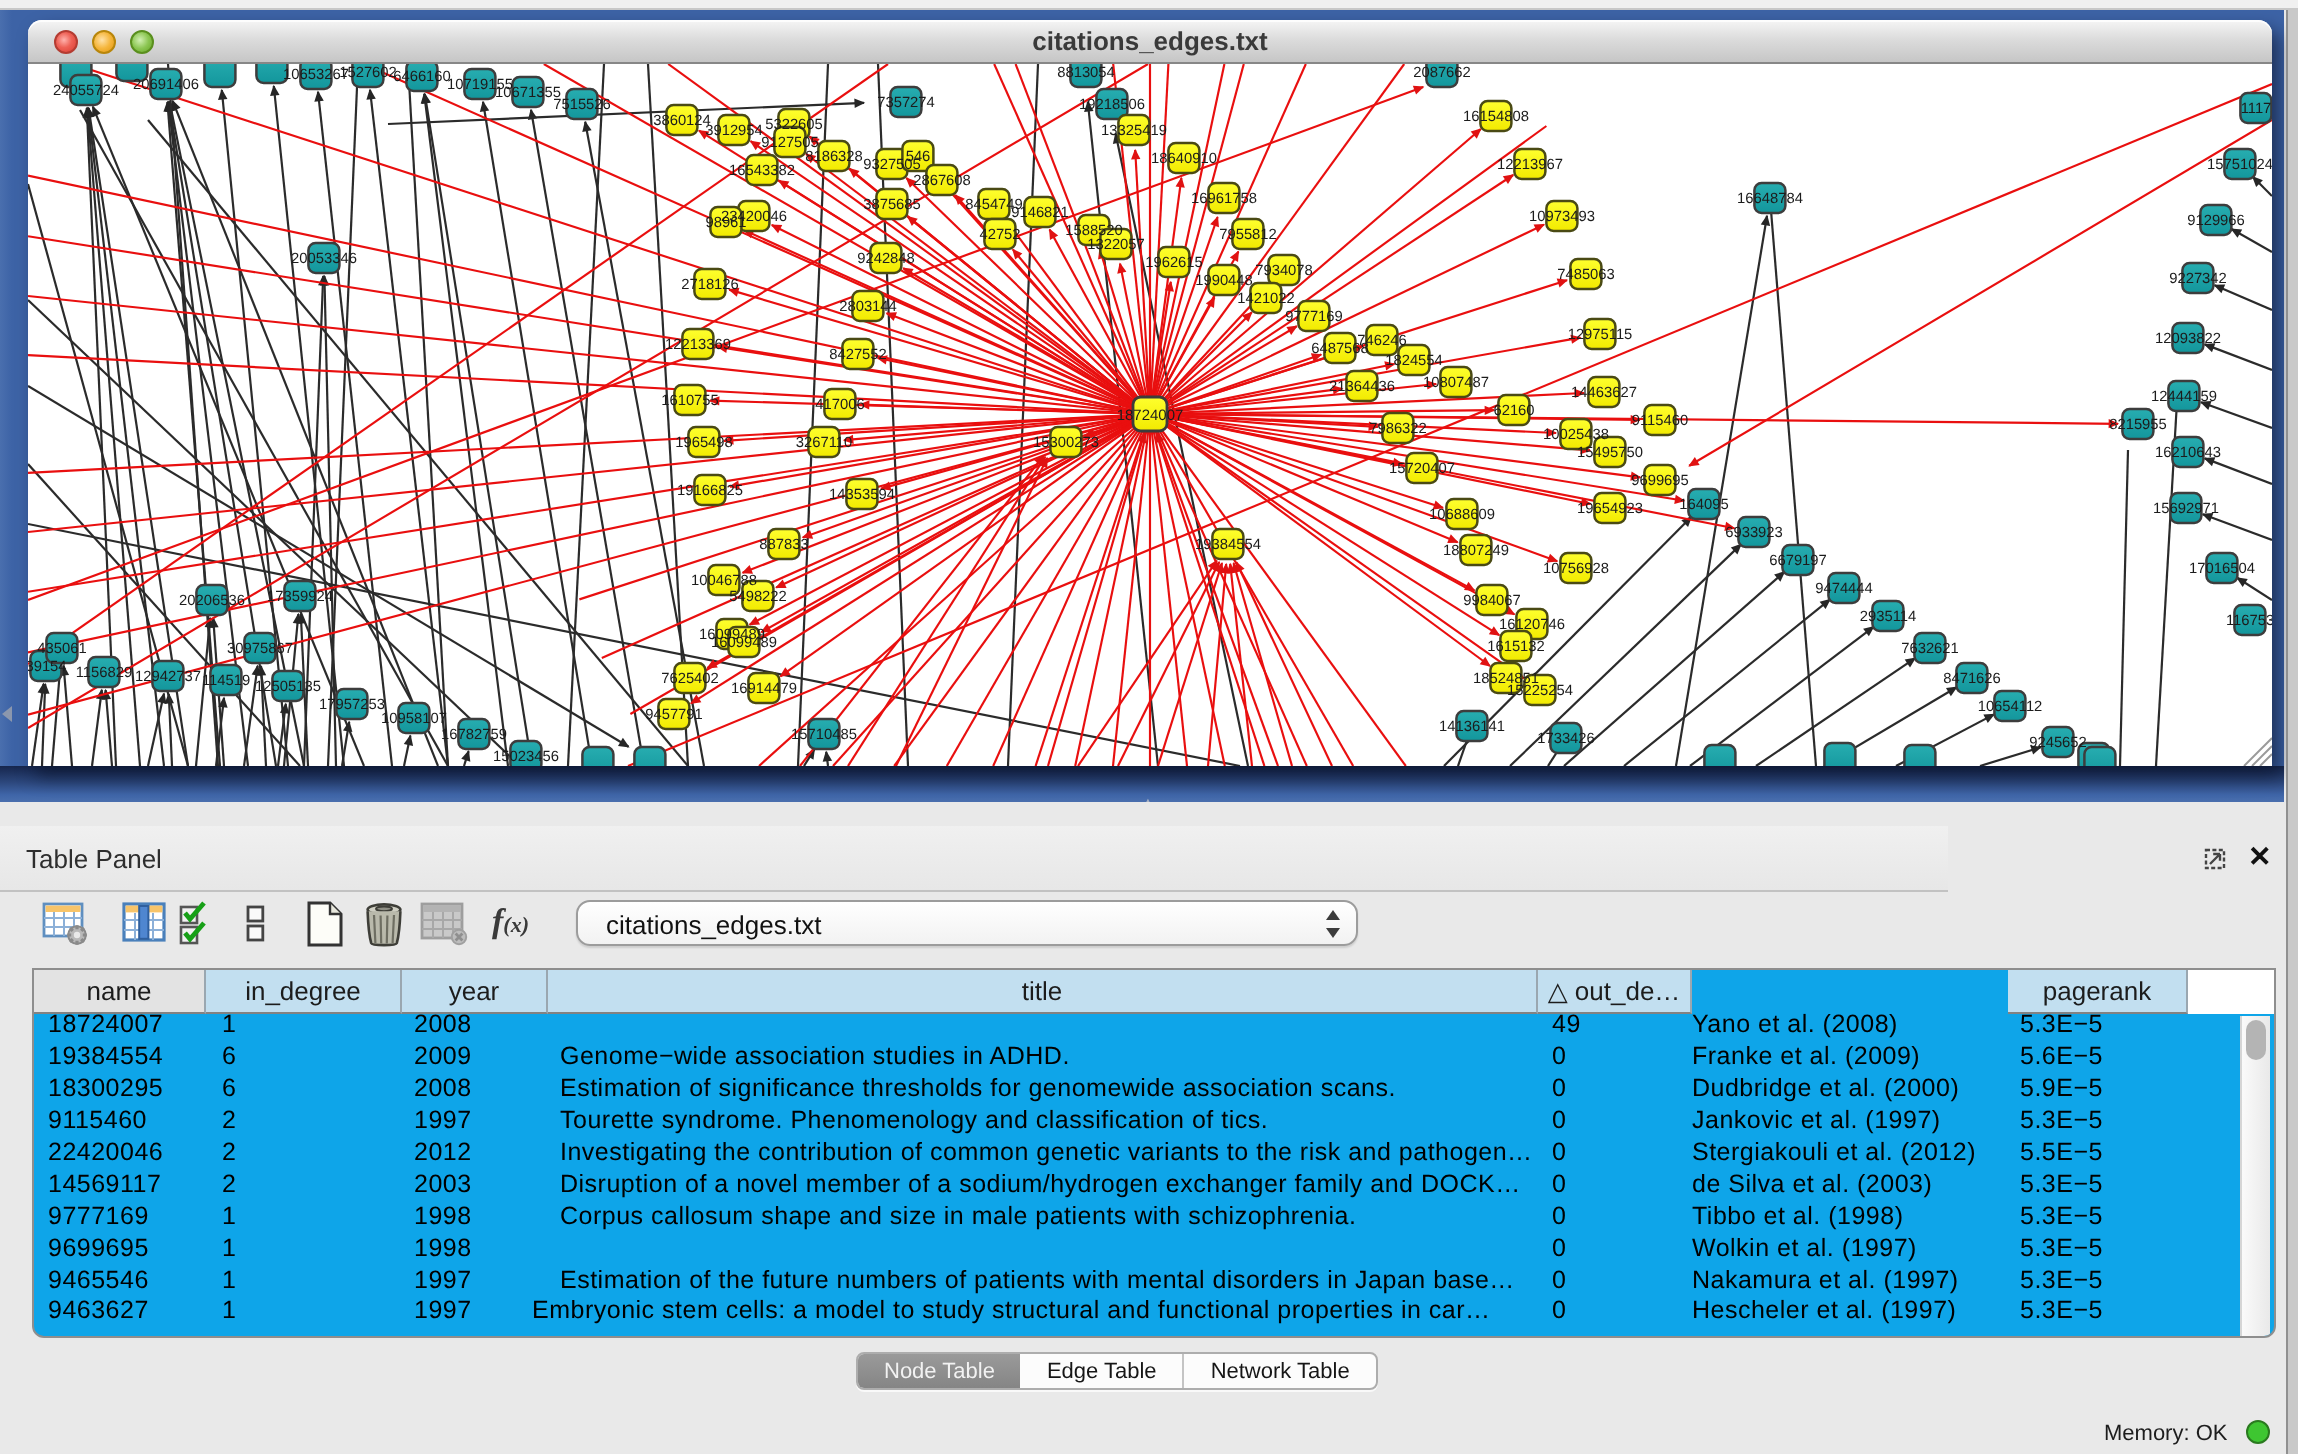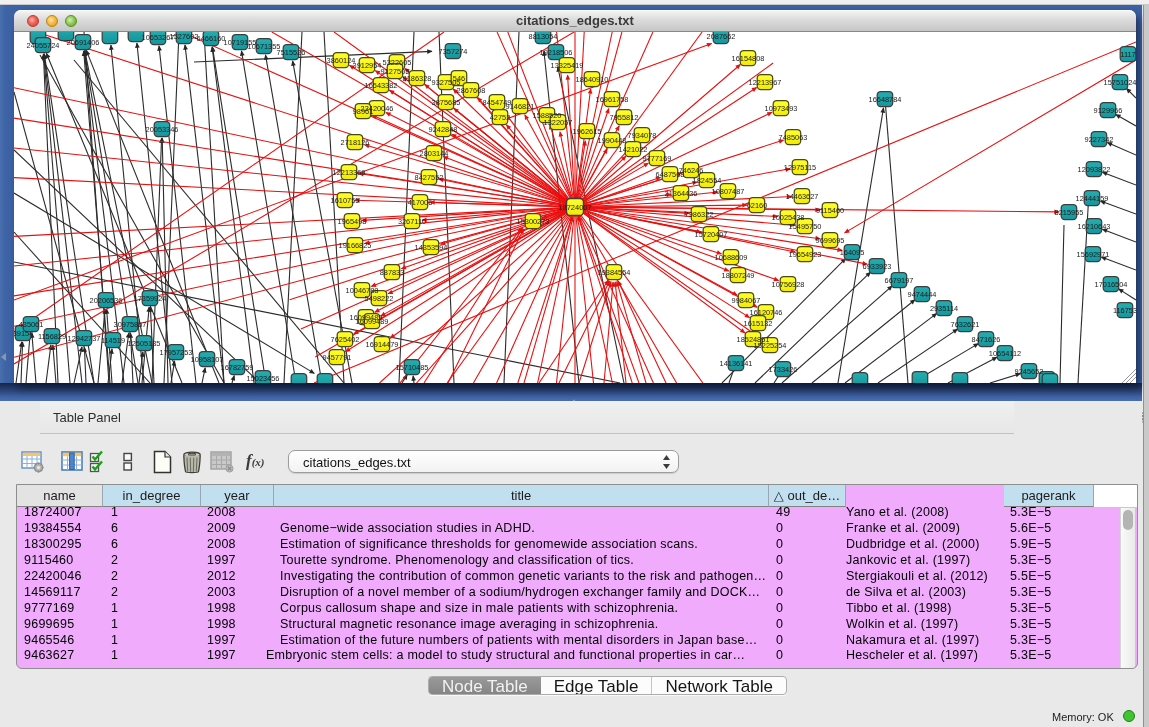--- a/index.html
+++ b/index.html
@@ -12,37 +12,37 @@
 #titlebar .t { position:absolute; left:0; right:0; top:3px; text-align:center; font-size:13px; font-weight:bold; color:#3a3a3a; }
 .light { position:absolute; top:5px; width:12px; height:12px; border-radius:50%; }
 #lr { left:13px; background:radial-gradient(circle at 4px 4px,#ffb2ac,#ee6156 45%,#d93b30); border:1px solid #b43c32;}
 #lo { left:32px; background:radial-gradient(circle at 4px 4px,#ffe2a8,#f5b63c 50%,#e1960f); border:1px solid #b8860b;}
 #lg { left:51px; background:radial-gradient(circle at 4px 4px,#d2f0b2,#8cc653 50%,#62a421); border:1px solid #5a8f1e;}
 #canvas { position:absolute; left:0; top:22px; width:1122px; height:351px; background:#fff; overflow:hidden; }
 #lcaret { position:absolute; left:1px; top:348px; width:0; height:0; border-top:4px solid transparent; border-bottom:4px solid transparent; border-right:5px solid #8b97ad; }
 #bcaret { position:absolute; left:570px; top:392px; color:#aab3c4; font-size:8px; }
 #rightstrip { position:absolute; right:0; top:0; width:6px; height:727px; background:#c9c9c9; border-left:1px solid #909090; z-index:20; }
 #tpanel { position:absolute; left:0; top:401px; width:1142px; height:326px; background:#e9e9e9; }
-#tptitle { position:absolute; left:0; top:0; width:974px; height:33px; background:linear-gradient(#f0f0f0,#e7e7e7); border-bottom:1px solid #c2c2c2;margin-left:40px; }
+#tptitle { position:absolute; left:0; top:12px; width:974px; height:33px; background:linear-gradient(#f0f0f0,#e7e7e7); border-bottom:1px solid #c2c2c2; }
 #tptitle .txt { position:absolute; left:13px; top:9px; font-size:13px; color:#2e2e2e; }
 #dockic { position:absolute; left:1102px; top:11px; width:11px; height:11px; }
 #closeic { position:absolute; left:1124px; top:7px; font-size:14px; font-weight:bold; color:#111; }
 .ti { position:absolute; top:450px; }
 #dropdown { position:absolute; left:288px; top:450px; width:391px; height:23px; background:linear-gradient(#ffffff,#f2f2f2); border:1px solid #9c9c9c; border-radius:7px; box-shadow:0 1px 1px rgba(0,0,0,.12); }
 #dropdown .dtext { position:absolute; left:14px; top:4px; font-size:13px; color:#111; }
 #dropdown .darr { position:absolute; right:7px; top:3px; }
-#tablebox { position:absolute; left:16px; top:484px; width:1122px; height:185px; background:#f0abfc; border:1px solid #8e8e8e; border-radius:0 0 6px 6px; overflow:hidden; }
+#tablebox { position:absolute; left:16px; top:484px; width:1122px; height:185px; background:#0ea5e9; border:1px solid #8e8e8e; border-radius:0 0 6px 6px; overflow:hidden; }
 .hcell { position:absolute; top:0; height:22px; background:#c2dff0; border-right:1px solid #9aa7b0; border-bottom:1px solid #828282; font-size:13px; color:#1c1c1c; text-align:center; line-height:21px; }
 .row { position:absolute; left:0; width:1122px; height:16px; font-size:12.5px; letter-spacing:0.25px; color:#000; }
 .row span { position:absolute; top:0; white-space:nowrap; }
 .row .ctr { text-align:left; }
 #vscroll { position:absolute; left:1103px; top:23px; width:15px; height:160px; background:linear-gradient(90deg,#fafafa,#e9e9e9); border-left:1px solid #d5d5d5; }
 #vthumb { position:absolute; left:2px; top:2px; width:10px; height:20px; background:#b4b4b4; border-radius:5px; }
 #tabs { position:absolute; left:428px; top:676px; height:19px; display:flex; border:1px solid #adadad; border-radius:4px; overflow:hidden; background:#fcfcfc; box-shadow:0 1px 0 rgba(255,255,255,.7); }
-#tabs div { font-size:17px; padding:1px 13px 0 13px; line-height:17px; color:#161616; }
+#tabs div { font-size:11px; padding:1px 13px 0 13px; line-height:17px; color:#161616; }
 #tabs .sel { background:linear-gradient(#9a9a9a,#858585); color:#f2f2f2; }
 #tabs .sep { width:1px; padding:0; background:#c4c4c4; }
 #memory { position:absolute; left:1052px; top:711px; font-size:11px; color:#1d1d1d; }
 #memdot { position:absolute; left:1123px; top:710px; width:12px; height:12px; border-radius:50%; background:#3ec631; border:1.5px solid #2a7a1f; }
 </style></head>
 <body>
 <div id="stage">
 <div id="desktop">
   <div id="grad"></div>
   <div id="netwin">
@@ -697,21 +697,20 @@
         <span style="left:190px">1998</span>
 <span style="left:263px">Corpus callosum shape and size in male patients with schizophrenia.</span>
         <span style="left:759px">0</span>
 <span class="ctr" style="left:829px;width:158px">Tibbo et al. (1998)</span>
         <span style="left:993px">5.3E−5</span>
       </div>
 <div class="row" style="top:131.60000000000002px">
 <span style="left:7px">9699695</span>
         <span style="left:94px">1</span>
         <span style="left:190px">1998</span>
-<span style="left:263px">Structural magnetic resonance image averaging in schizophrenia.</span>
         <span style="left:759px">0</span>
 <span class="ctr" style="left:829px;width:158px">Wolkin et al. (1997)</span>
         <span style="left:993px">5.3E−5</span>
       </div>
 <div class="row" style="top:147.50000000000003px">
 <span style="left:7px">9465546</span>
         <span style="left:94px">1</span>
         <span style="left:190px">1997</span>
 <span style="left:263px">Estimation of the future numbers of patients with mental disorders in Japan base…</span>
         <span style="left:759px">0</span>

